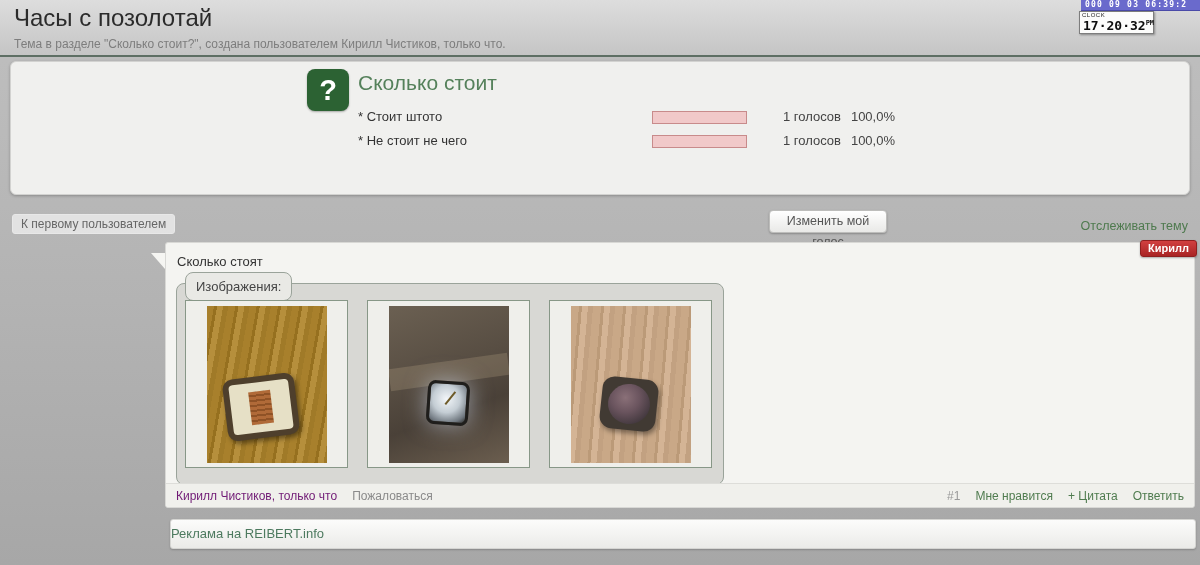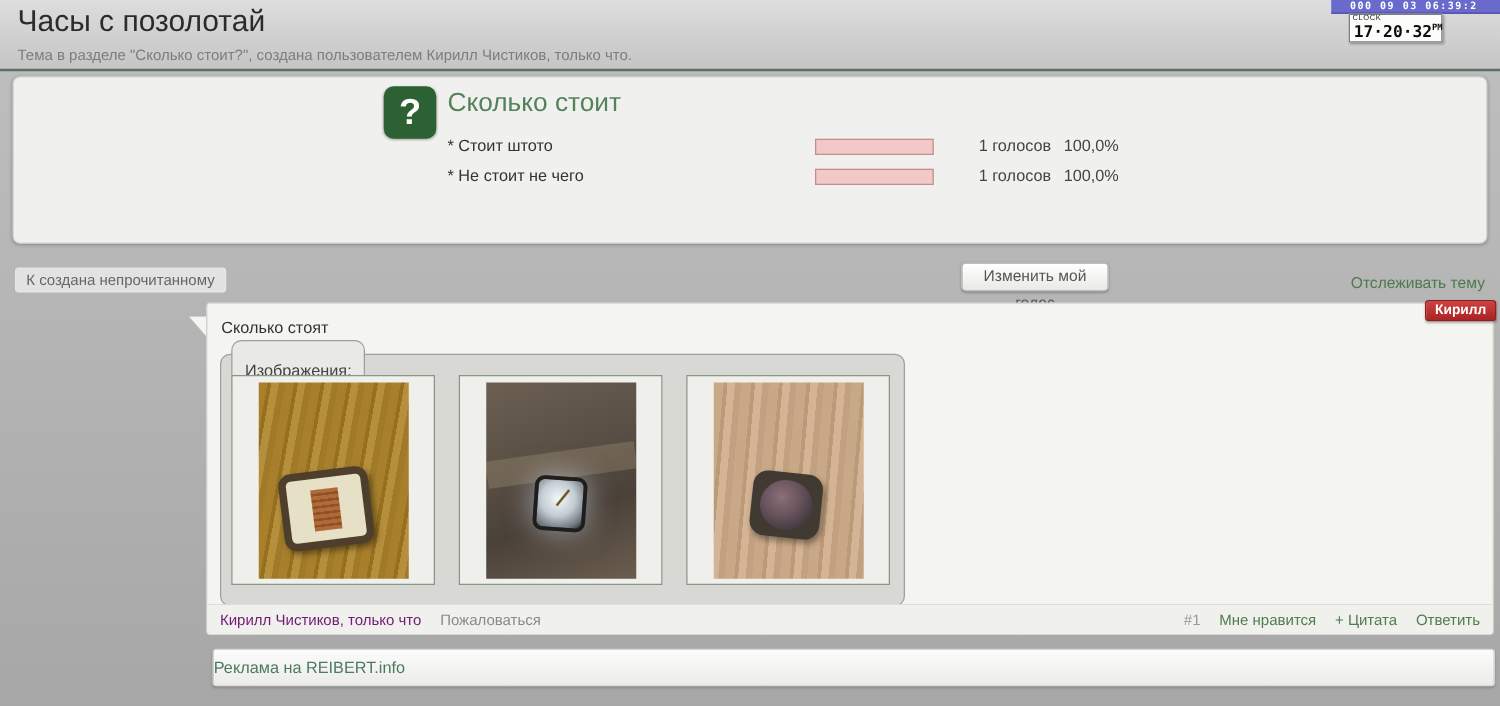--- a/index.html
+++ b/index.html
@@ -8,24 +8,24 @@
   .page { position:relative; width:1200px; height:565px;
     background:linear-gradient(#bdbdbd 60px,#b3b3b3 300px,#a7a7a7 100%); }
 
   
   .header { position:absolute; top:0; left:0; width:1200px; height:57px;
     background:linear-gradient(#dddddd,#c5c5c5); border-bottom:2px solid #5e6f64; }
   .page-title { position:absolute; left:14px; top:4px; font-size:24px; font-weight:400; color:#2b2b2b; }
   .page-subtitle { position:absolute; left:14px; top:37px; font-size:12px; color:#7d7d7d; }
 
   
-  .counter-strip { position:absolute; right:0; top:0; width:135px; height:11px;
+  .counter-strip { position:absolute; right:0; top:0; width:119px; height:11px;
     background:#6a6acc; border-bottom:1px solid #4a4aa8; color:#fff;
     font-family:"DejaVu Sans Mono",monospace; font-size:8px; font-weight:bold;
-    letter-spacing:1.2px; line-height:10px; padding-left:15px; white-space:nowrap; overflow:hidden; }
+    letter-spacing:1.2px; line-height:10px; padding-left:4px; white-space:nowrap; overflow:hidden; }
   .clock-box { position:absolute; left:1079px; top:11px; width:75px; height:23px;
     background:#fcfcfb; border:1px solid #7d7d7d; box-shadow:1px 1px 2px rgba(0,0,0,.35); }
   .clock-label { position:absolute; left:2px; top:0px; font-size:6px; color:#222; letter-spacing:.5px; }
   .clock-time { position:absolute; left:3px; top:6px; font-size:13px; font-weight:bold; color:#0d0d0d;
     font-family:"DejaVu Sans Mono",monospace; letter-spacing:0; white-space:nowrap; }
   .clock-meridiem { font-size:7px; vertical-align:super; font-weight:bold; }
 
   
   .poll-box { position:absolute; left:10px; top:61px; width:1180px; height:134px;
     background:#f0f0ee; border:1px solid #d2d2d0; border-radius:6px;
@@ -87,21 +87,21 @@
     background:#f5f5f2; clip-path:polygon(0 0,100% 0,100% 100%); }
   .message-block { position:absolute; left:165px; top:242px; width:1030px; height:266px;
     background:#f4f4f1; border:1px solid #d8d8d5; border-radius:3px; }
   .new-badge { position:absolute; right:-3px; top:-3px; padding:1px 7px 2px;
     background:linear-gradient(#d14040,#a92424); border:1px solid #8f1f1f; border-radius:3px;
     color:#fff; font-size:11px; font-weight:bold; box-shadow:0 1px 2px rgba(0,0,0,.3); }
   .msg-body-text { position:absolute; left:11px; top:11px; font-size:13px; color:#333; }
 
   .attach-fieldset { position:absolute; left:10px; top:40px; width:548px; height:202px;
     background:#d8d8d4; border:1px solid #9aa39a; border-radius:8px; }
-  .attach-legend { position:absolute; left:8px; top:-12px; padding:16px 10px;
+  .attach-legend { position:absolute; left:8px; top:-12px; padding:6px 10px;
     background:#e9e9e5; border:1px solid #9aa39a; border-radius:8px;
     font-size:13px; color:#444; }
   .thumbs { position:absolute; left:8px; top:16px; display:flex; gap:19px; }
   .thumb { position:relative; width:163px; height:168px; background:#efefeb;
     border:1px solid #879787; cursor:pointer; }
   .thumb-img { position:absolute; left:21px; top:5px; width:120px; height:157px; overflow:hidden; }
 
   
   .wood1 { background:repeating-linear-gradient(100deg,#a8802c 0 7px,#96701f 7px 10px,#b68f3c 10px 16px,#a07a28 16px 21px); }
   .watch1 { position:absolute; left:18px; top:70px; width:72px; height:62px;
@@ -168,21 +168,21 @@
     <div class="poll-pct row1">100,0%</div>
 
     <div class="poll-opt-label row2">* Не стоит не чего</div>
     <div class="poll-bar bar2"></div>
     <div class="poll-votes row2">1 голосов</div>
     <div class="poll-pct row2">100,0%</div>
 
     <div class="change-vote-btn">Изменить мой голос</div>
   </div>
 
-  <div class="first-unread-btn">К создана непрочитанному</div>
+  <div class="first-unread-btn">К первому пользователем</div>
   <div class="watch-thread-link">Отслеживать тему</div>
 
 
   <div class="msg-arrow"></div>
 
   <div class="message-block">
     <div class="new-badge">Кирилл</div>
     <div class="msg-body-text">Сколько стоят</div>
 
     <div class="attach-fieldset">

